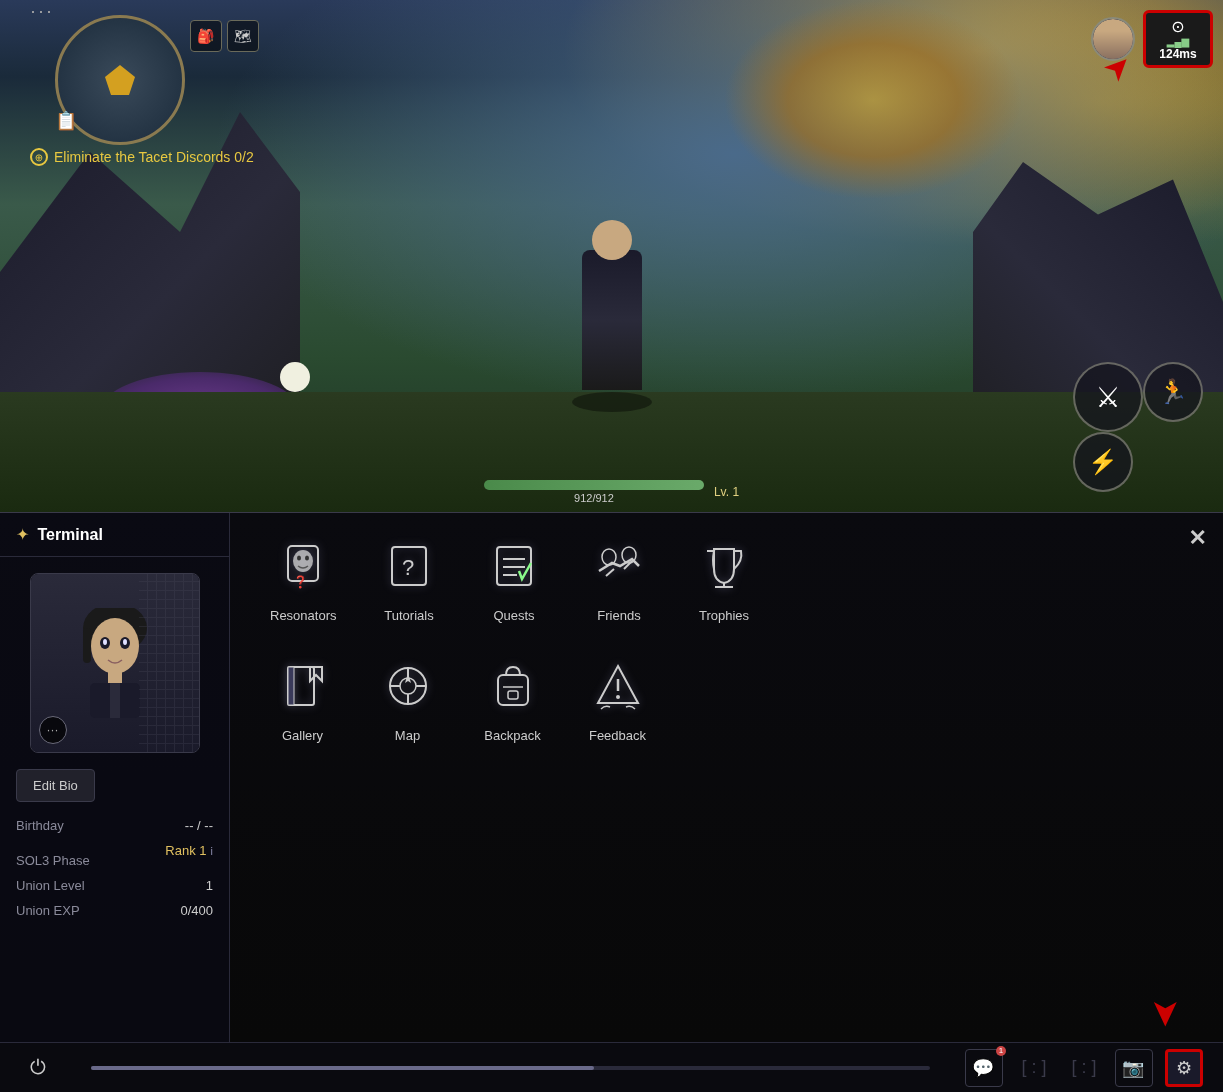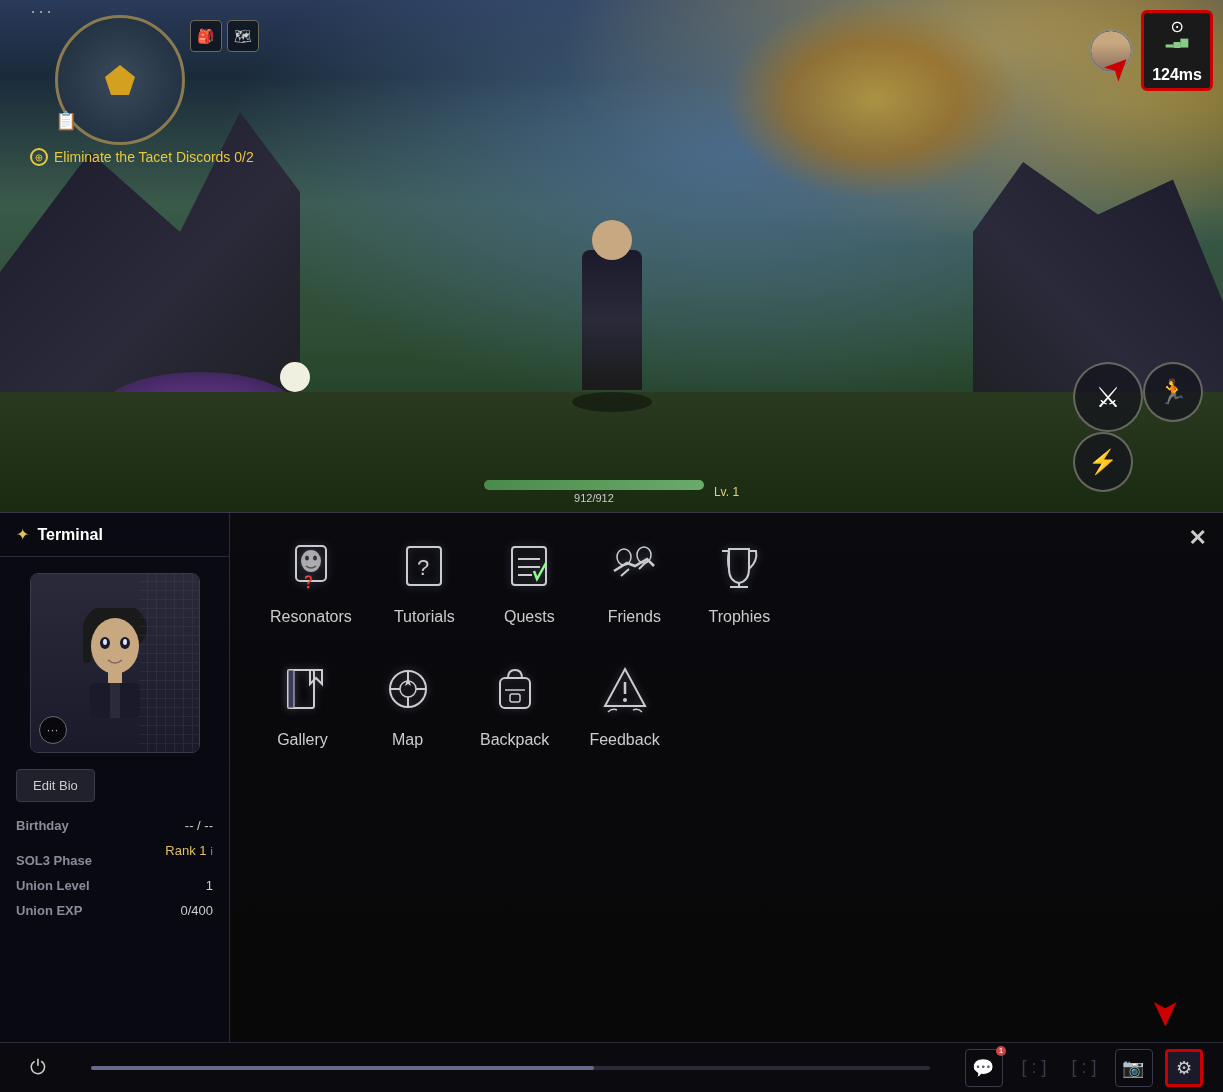--- a/index.html
+++ b/index.html
@@ -214,24 +214,23 @@
     }
     .ping-icon {
       font-size: 16px;
       color: #ffffff;
     }
     .ping-signal {
       font-size: 10px;
       color: #88cc88;
     }
     .ping-value {
-      font-size: 16px;
+      font-size: 12px;
       color: #ffffff;
       font-weight: bold;
-      margin-top: 19px;
     }
 
     
     .action-buttons {
       position: absolute;
       bottom: 20px; right: 20px;
       display: grid;
       grid-template-columns: 60px 60px;
       grid-template-rows: 60px 60px;
       gap: 10px;
@@ -388,21 +387,20 @@
       padding: 16px;
     }
     .stat-row {
       display: flex;
       justify-content: space-between;
       margin-bottom: 10px;
       font-size: 13px;
     }
     .stat-label {
       color: #8a8a9a;
-      font-weight: bold;
     }
     .stat-value {
       color: #cccccc;
     }
 
     
     .sol3-label { color: #8a8a9a; margin-top: 10px; }
     .sol3-value { color: #e0c060; }
 
     
@@ -432,21 +430,21 @@
       width: 65px; height: 65px;
       display: flex;
       align-items: center;
       justify-content: center;
       font-size: 32px;
       color: #ffffff;
       filter: drop-shadow(0 0 4px rgba(200,200,255,0.3));
     }
     .menu-label {
       color: #cccccc;
-      font-size: 16px;
+      font-size: 13px;
       text-align: right;
     }
 
     
     #terminal-close-x {
       position: absolute;
       top: 12px; right: 16px;
       color: #cccccc;
       font-size: 22px;
       cursor: pointer;

